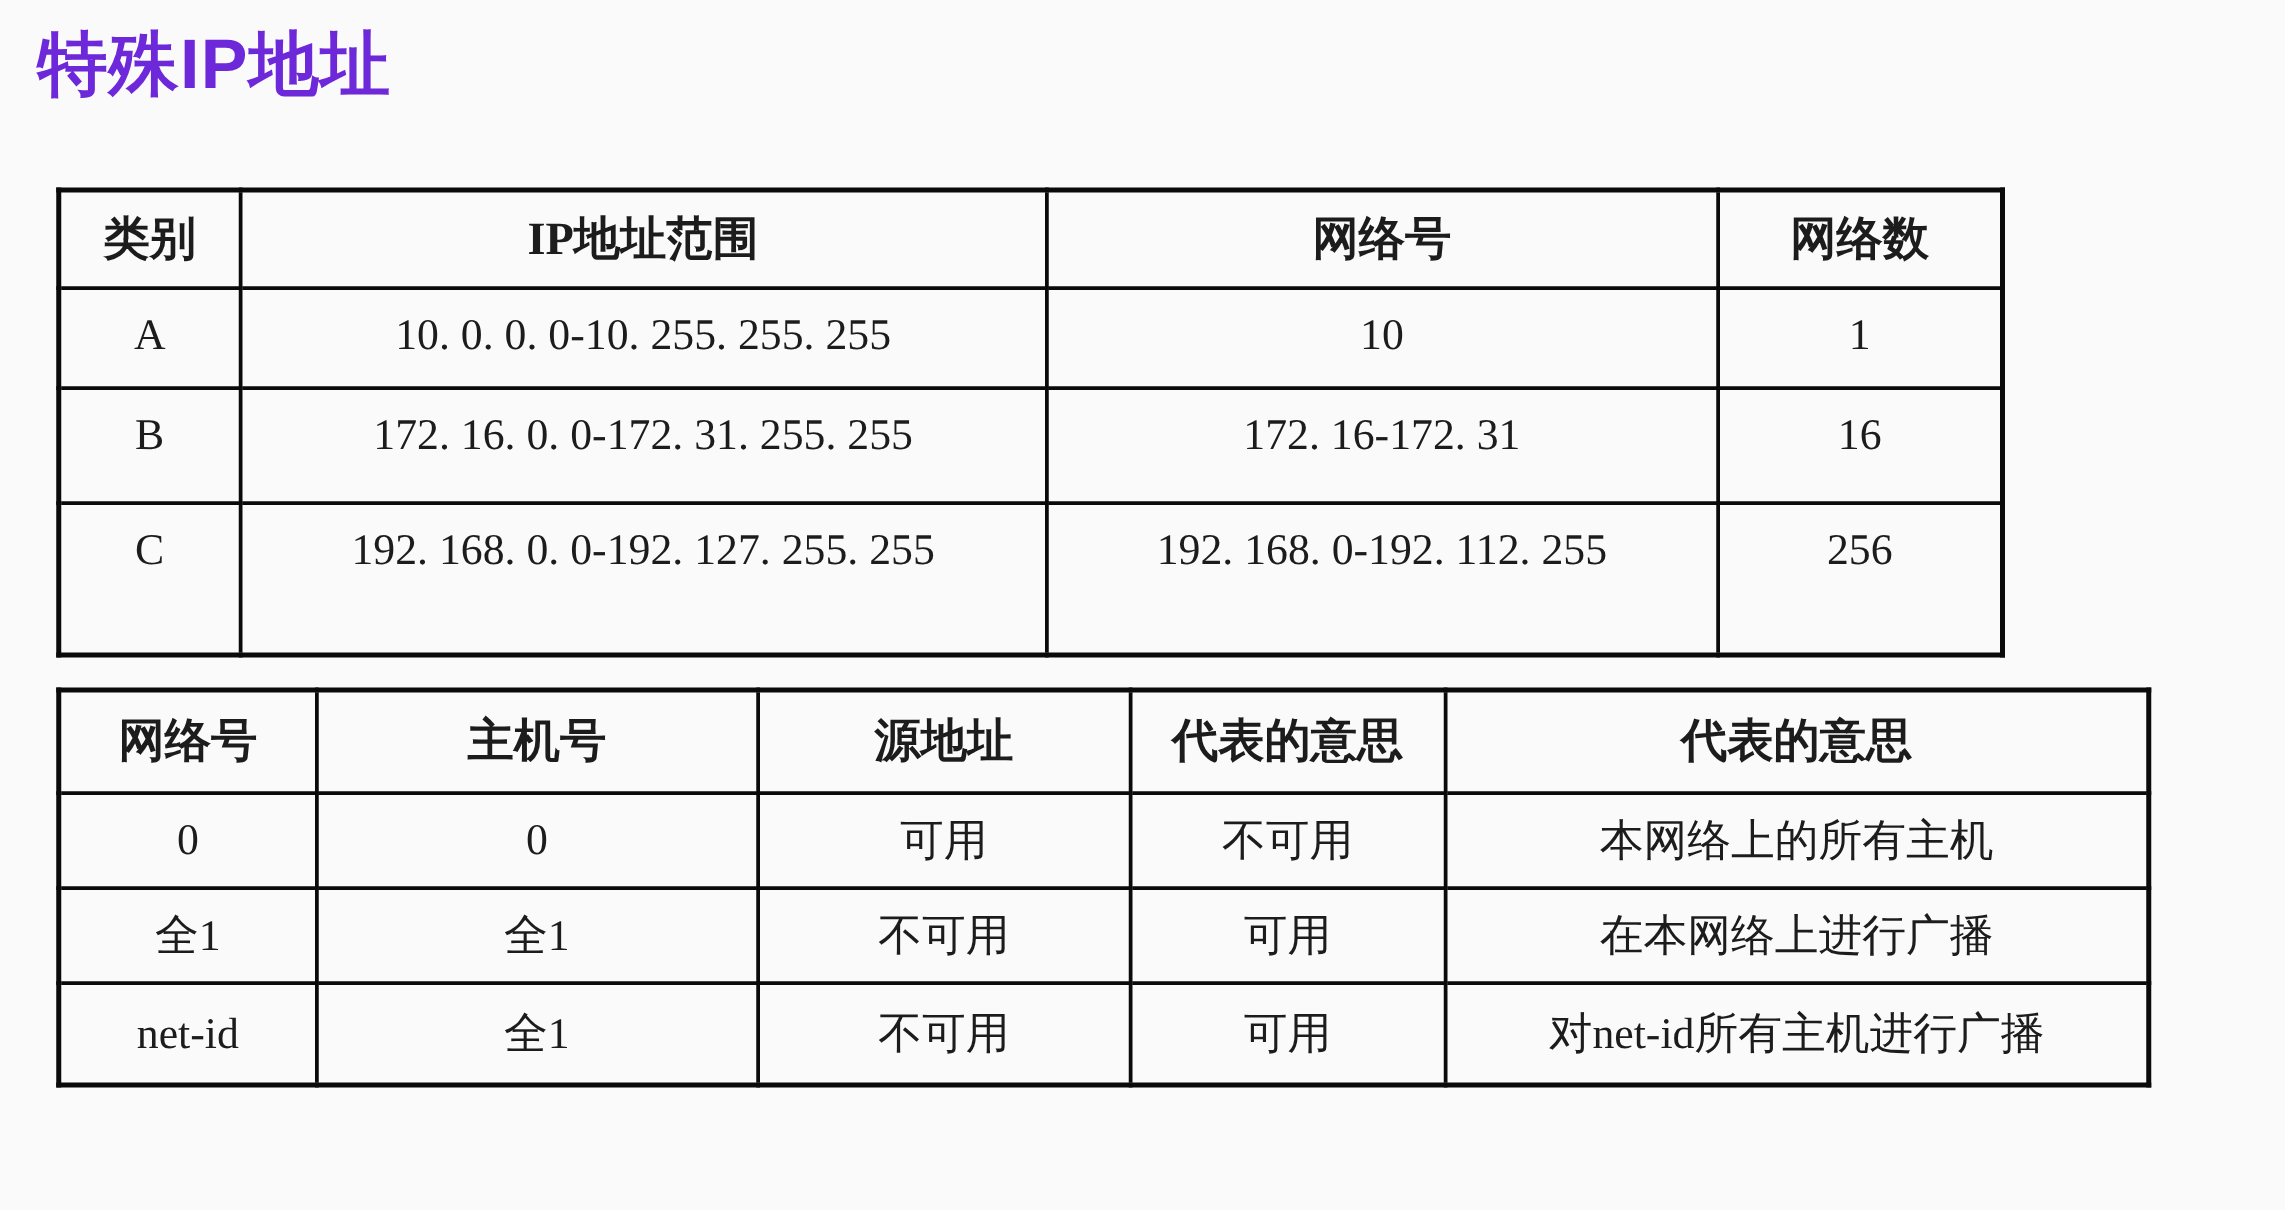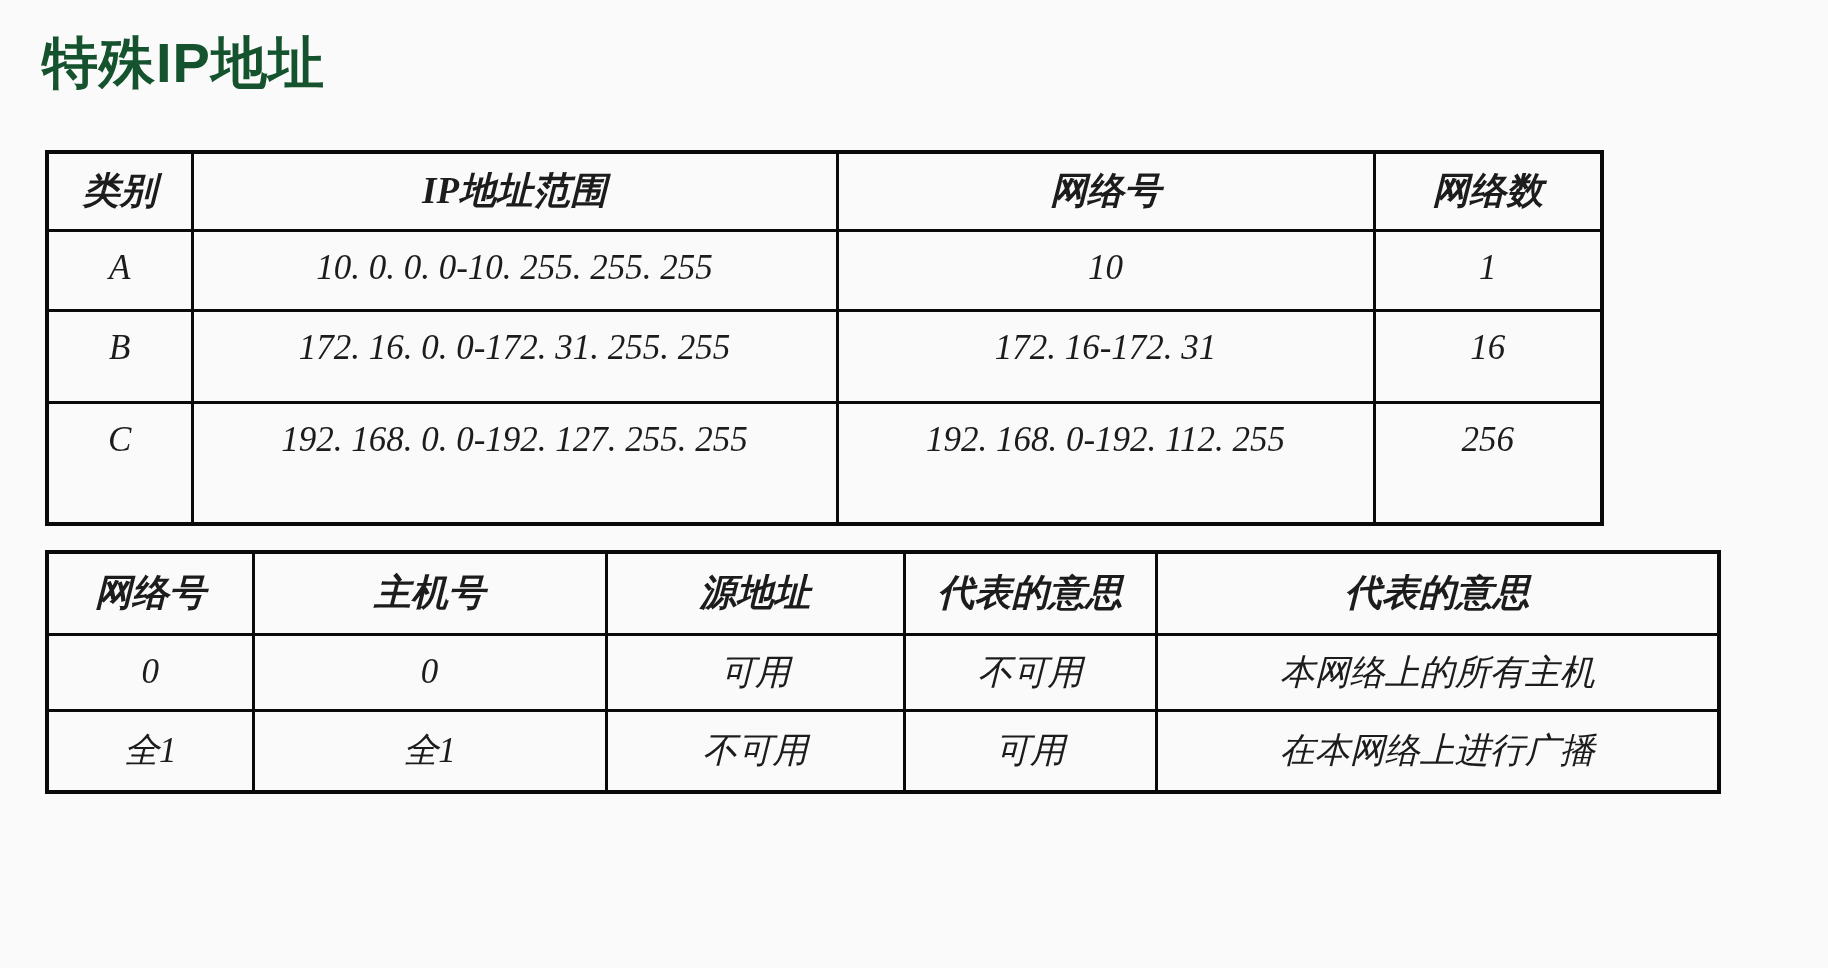--- a/index.html
+++ b/index.html
@@ -20,29 +20,28 @@
     inset: 0;
   }
   .page-title {
     position: absolute;
     left: 30px;
     top: 14px;
     font-family: "Liberation Sans", "DejaVu Sans", sans-serif;
     font-weight: 700;
     font-size: 56px;
     letter-spacing: 1px;
-    color: #14532d;
-    margin: 12px;
+    color: #6d28d9;
+    margin: 0;
   }
   table {
     border-collapse: collapse;
     table-layout: fixed;
     position: absolute;
     background: transparent;
-    font-style: italic;
   }
   td, th {
     border: 3px solid #0a0a0a;
     text-align: center;
     overflow: hidden;
     white-space: nowrap;
   }
   th {
     font-weight: 700;
     font-size: 37px;
@@ -148,16 +147,23 @@
         <td>不可用</td>
         <td>本网络上的所有主机</td>
       </tr>
       <tr>
         <td>全1</td>
         <td>全1</td>
         <td>不可用</td>
         <td>可用</td>
         <td>在本网络上进行广播</td>
       </tr>
+      <tr>
+        <td>net-id</td>
+        <td>全1</td>
+        <td>不可用</td>
+        <td>可用</td>
+        <td>对net-id所有主机进行广播</td>
+      </tr>
     </tbody>
   </table>
 
 </div>
 
 </body></html>

